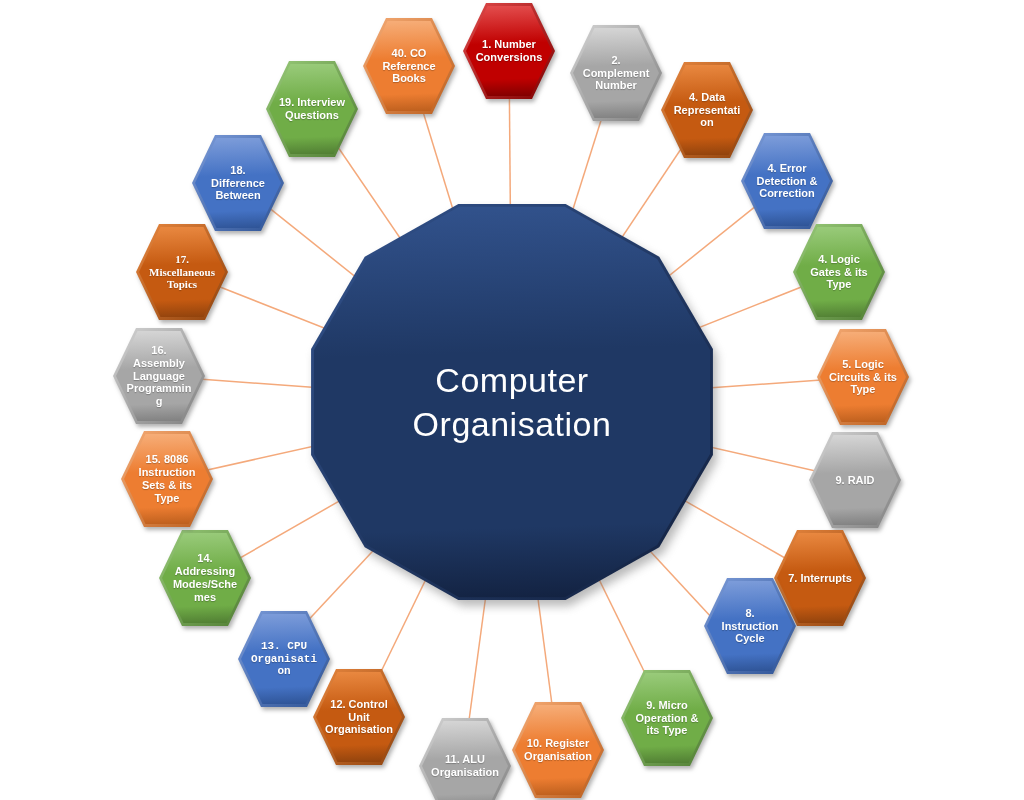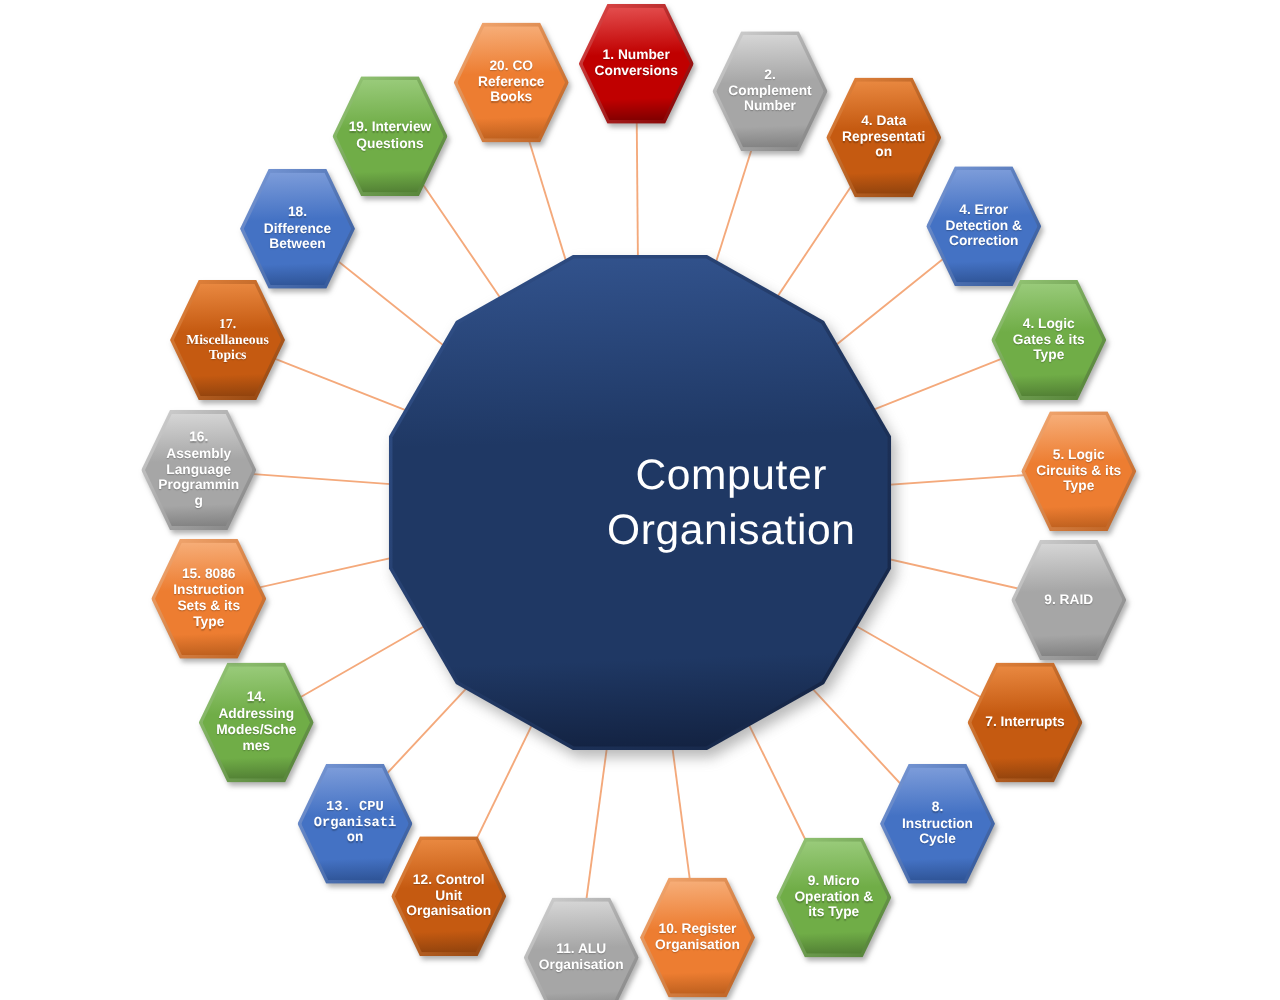--- a/index.html
+++ b/index.html
@@ -36,21 +36,21 @@
     width: 100%; height: 100%;
     background: linear-gradient(135deg, var(--c-light) 0%, var(--c-dark) 100%);
     position: relative;
   }
   .center-inner {
     position: absolute; inset: 3px;
     background: linear-gradient(178deg, var(--c-light) 0%, var(--c-base) 38%, var(--c-base) 80%, var(--c-dark) 100%);
   }
   .center-label-wrap {
     position: absolute; inset: 0;
-    display: flex; align-items: center; justify-content: flex-end;
+    display: flex; align-items: center; justify-content: center;
     text-align: center;
   }
   .center-title {
     color: #ffffff;
     font-size: 34px;
     line-height: 1.3;
     max-width: 270px;
     letter-spacing: 0.5px;
   }
   
@@ -183,21 +183,21 @@
         </div>
       </div>
       <div class="hex" style="left: 774px; top: 530px; --light: #E8873F; --base: #C55A11; --dark: #8F420D;">
         <div class="hex-outer">
           <div class="hex-inner"></div>
           <div class="hex-label">
             <span>7. Interrupts</span>
           </div>
         </div>
       </div>
-      <div class="hex" style="left: 704px; top: 611px; --light: #7B9BD9; --base: #4472C4; --dark: #2E5395;">
+      <div class="hex" style="left: 704px; top: 578px; --light: #7B9BD9; --base: #4472C4; --dark: #2E5395;">
         <div class="hex-outer">
           <div class="hex-inner"></div>
           <div class="hex-label">
             <span>8. Instruction Cycle</span>
           </div>
         </div>
       </div>
       <div class="hex" style="left: 621px; top: 670px; --light: #98CA79; --base: #70AD47; --dark: #507D33;">
         <div class="hex-outer">
           <div class="hex-inner"></div>
@@ -283,19 +283,19 @@
           <div class="hex-inner"></div>
           <div class="hex-label">
             <span>19. Interview Questions</span>
           </div>
         </div>
       </div>
       <div class="hex" style="left: 363px; top: 18px; --light: #F6AC76; --base: #ED7D31; --dark: #BB5E1D;">
         <div class="hex-outer">
           <div class="hex-inner"></div>
           <div class="hex-label">
-            <span>20. CO Reference Books</span>
+            <span>40. CO Reference Books</span>
           </div>
         </div>
       </div>
     </div>
 
 </div>
 
 </body></html>

